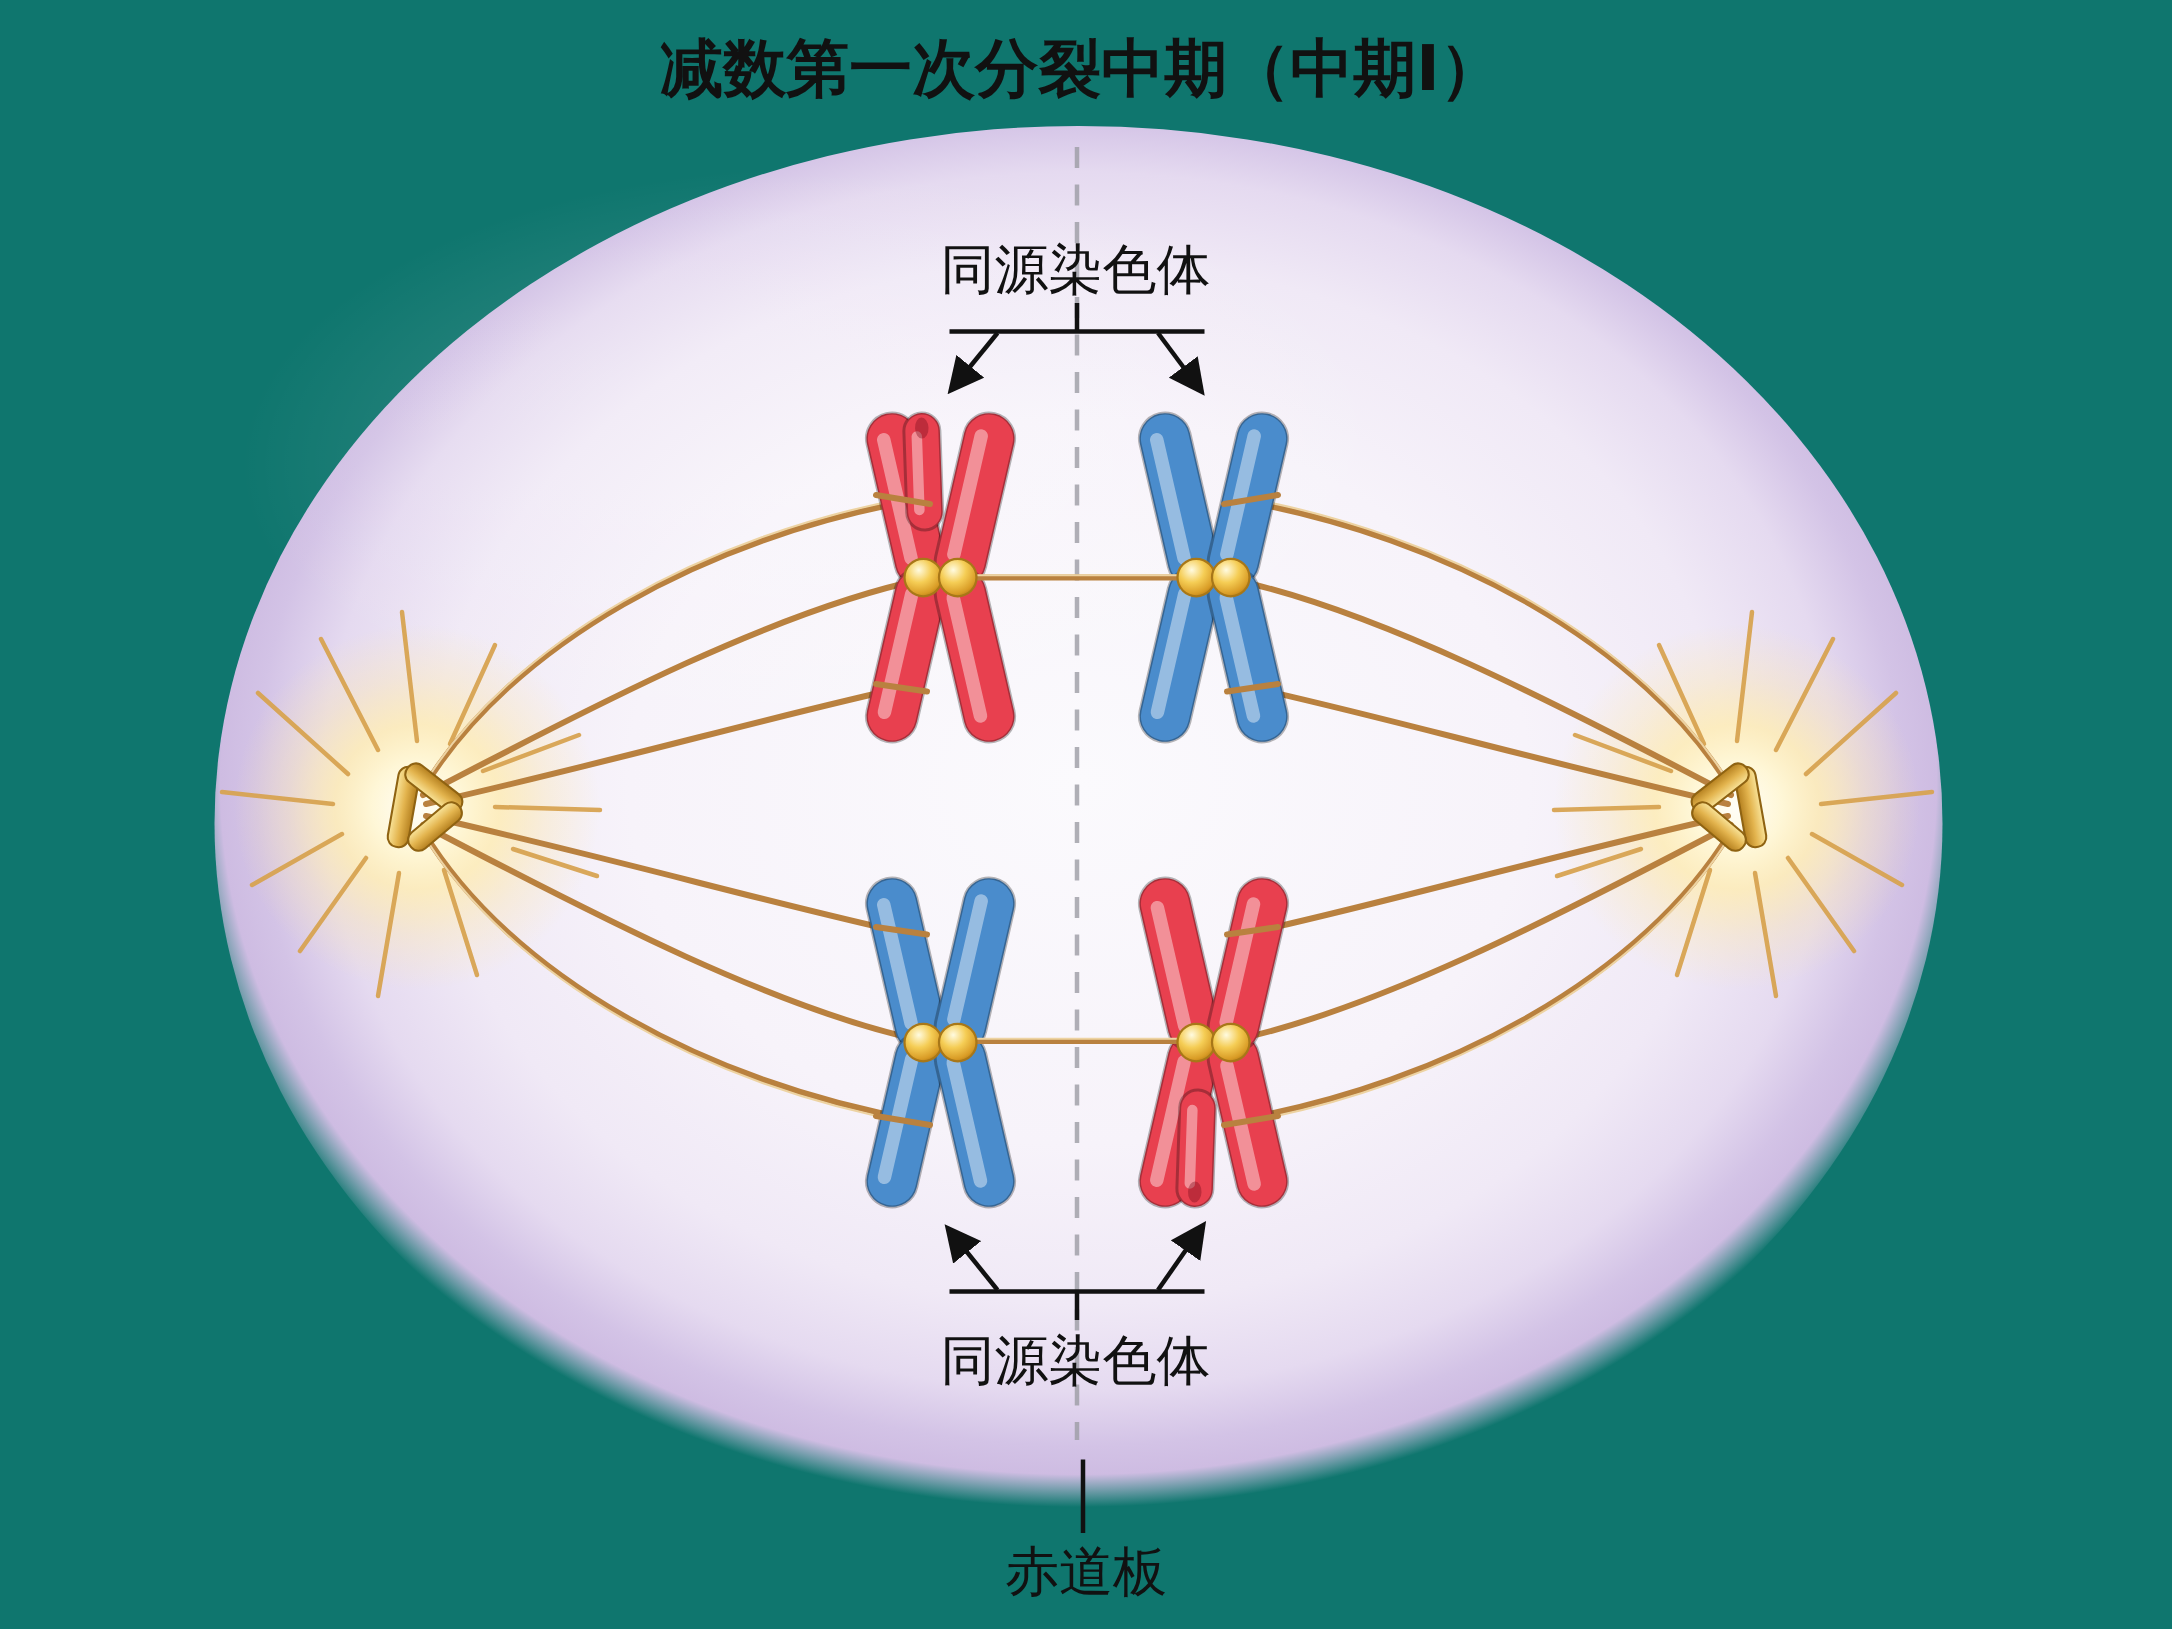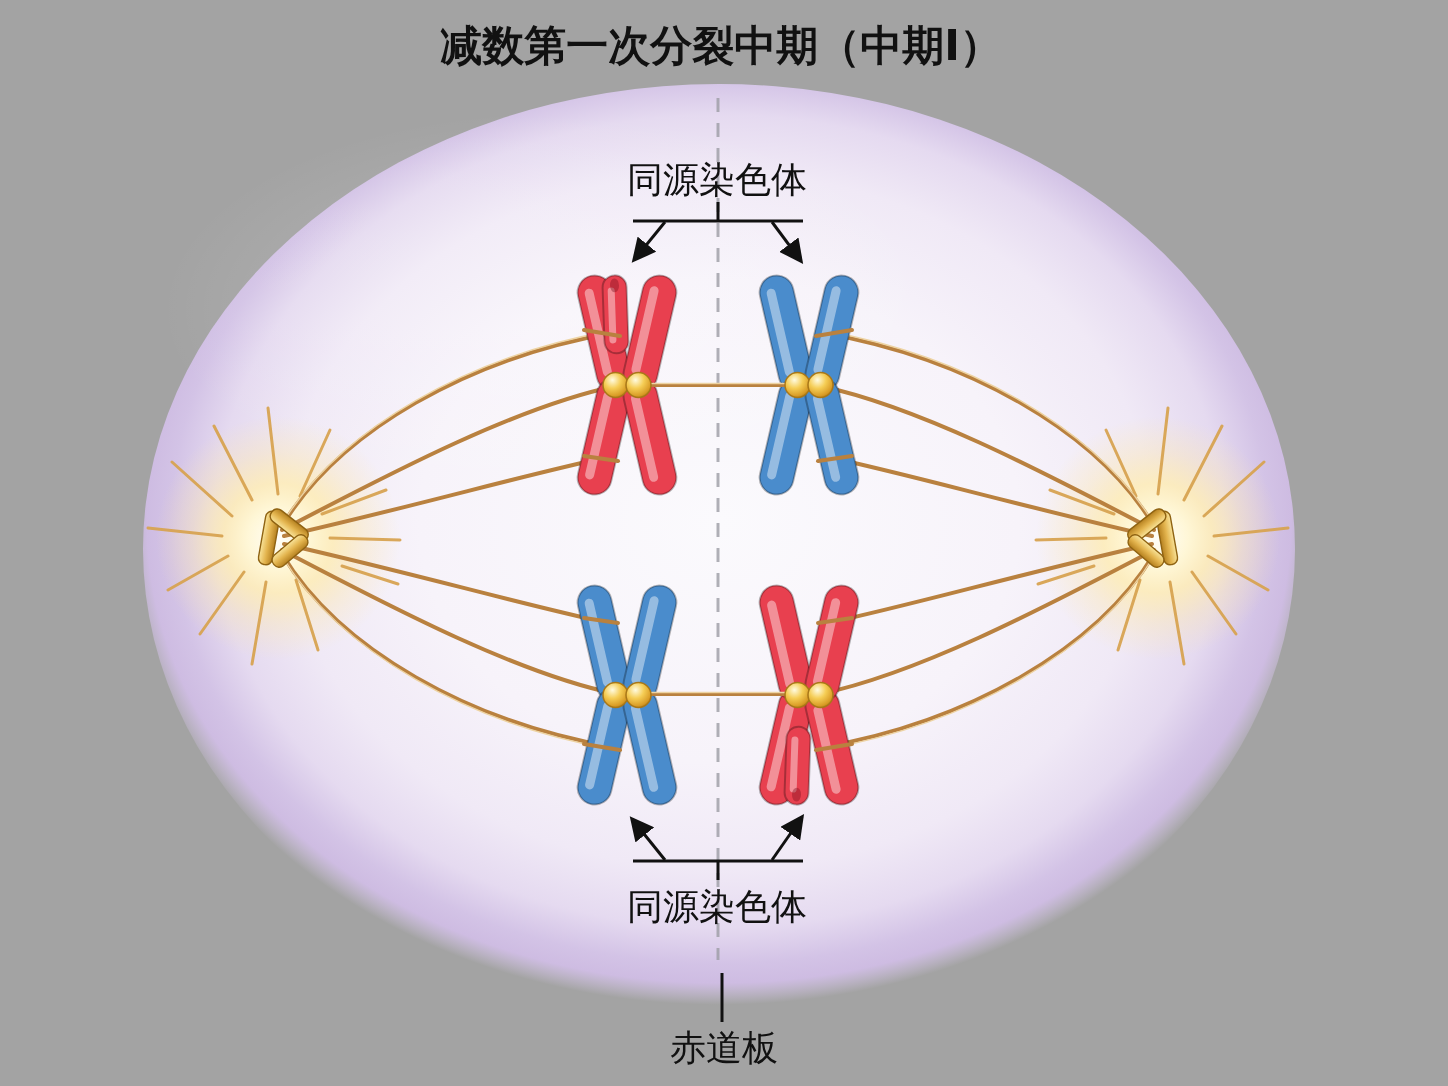--- a/index.html
+++ b/index.html
@@ -1,16 +1,16 @@
 <!DOCTYPE html>
 <html><head>
 <meta charset="utf-8">
 <style>
   html,body{margin:0;padding:0;background:#fff;}
-  .stage{position:relative;width:1448px;height:1086px;background:#a3a3a3;overflow:hidden;
+  .stage{position:relative;width:1448px;height:1086px;background:#0f766e;overflow:hidden;
          font-family:"Liberation Sans","DejaVu Sans",sans-serif;}
   svg{display:block;}
   .ttl{font-size:42px;font-weight:700;fill:#111;text-anchor:middle;
        font-family:"Liberation Sans","DejaVu Sans",sans-serif;}
   .lbl{font-size:36px;fill:#111;text-anchor:middle;
        font-family:"Liberation Sans","DejaVu Sans",sans-serif;}
   .ann{stroke:#111;stroke-width:3;fill:none;}
   .dash{stroke:#9d9da5;stroke-width:3;stroke-dasharray:14 11;opacity:.8;}
   .fib{fill:none;stroke:#b9813f;stroke-width:4;stroke-linecap:round;}
   .fibhl{fill:none;stroke:#edd3a2;stroke-width:1.4;stroke-linecap:round;}

